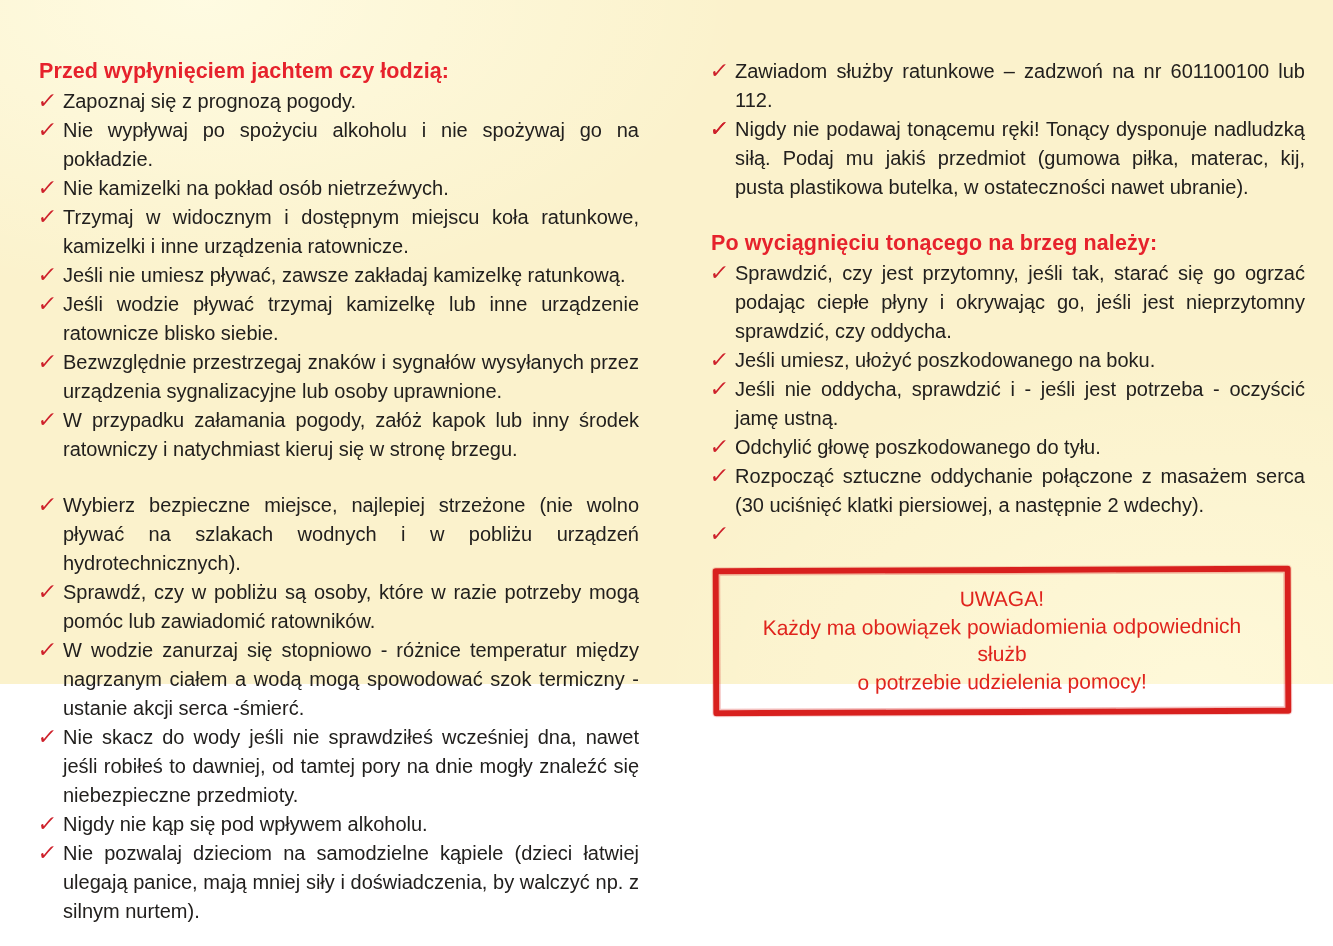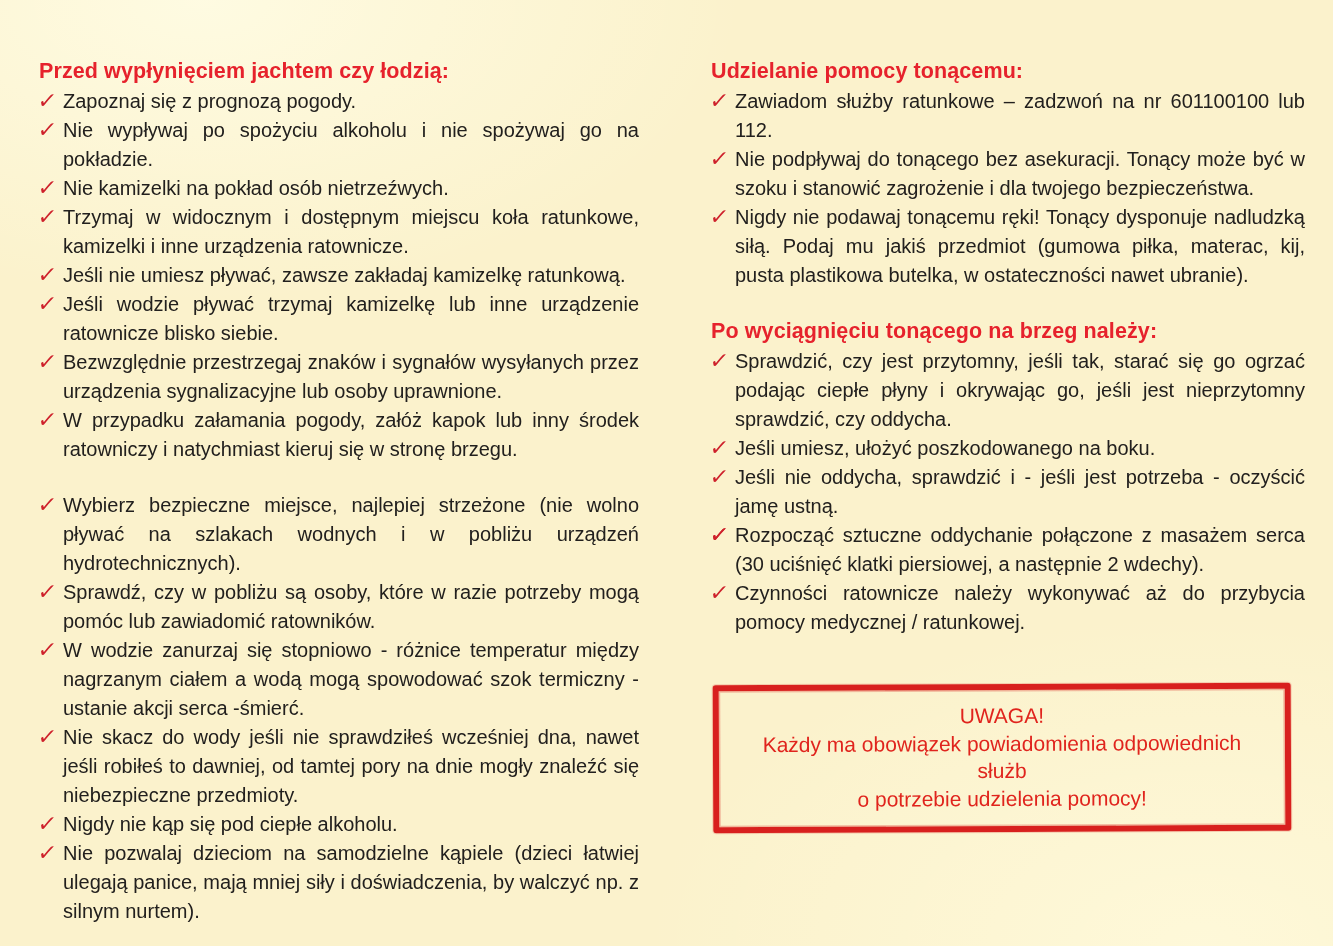--- a/index.html
+++ b/index.html
@@ -3,21 +3,21 @@
 <meta charset="utf-8">
 <style>
   html, body { margin: 0; padding: 0; }
   body {
     width: 1333px; height: 946px;
     font-family: "Liberation Sans", "DejaVu Sans", sans-serif;
     overflow: hidden;
   }
   .page {
     position: relative;
-    width: 1333px; height: 946px;
+    width: 1333px; height: 684px;
     background:
       radial-gradient(ellipse 900px 500px at 15% 0%, rgba(255,252,228,0.9) 0%, rgba(255,252,228,0) 60%),
       radial-gradient(ellipse 1000px 600px at 90% 100%, rgba(255,250,220,0.8) 0%, rgba(255,250,220,0) 55%),
       #FBF2CC;
   }
   .col { position: absolute; top: 57px; }
   .col-left  { left: 39px;  width: 600px; }
   .col-right { left: 711px; width: 594px; }
 
   .block { margin: 0 0 27px 0; }
@@ -79,44 +79,43 @@
           <li><span class="chk">✓</span><span>Bezwzględnie przestrzegaj znaków i sygnałów wysyłanych przez urządzenia sygnalizacyjne lub osoby uprawnione.</span></li>
           <li><span class="chk">✓</span><span>W przypadku załamania pogody, załóż kapok lub inny środek ratowniczy i natychmiast kieruj się w stronę brzegu.</span></li>
         </ul>
     </section>
     <section class="block">
       <ul class="items">
           <li><span class="chk">✓</span><span>Wybierz bezpieczne miejsce, najlepiej strzeżone (nie wolno pływać na szlakach wodnych i w pobliżu urządzeń hydrotechnicznych).</span></li>
           <li><span class="chk">✓</span><span>Sprawdź, czy w pobliżu są osoby, które w razie potrzeby mogą pomóc lub zawiadomić ratowników.</span></li>
           <li><span class="chk">✓</span><span>W wodzie zanurzaj się stopniowo - różnice temperatur między nagrzanym ciałem a wodą  mogą spowodować szok termiczny - ustanie akcji serca -śmierć.</span></li>
           <li><span class="chk">✓</span><span>Nie skacz do wody jeśli nie sprawdziłeś wcześniej dna, nawet jeśli robiłeś to dawniej, od tamtej pory na dnie mogły znaleźć się niebezpieczne przedmioty.</span></li>
-          <li><span class="chk">✓</span><span>Nigdy nie kąp się pod ciepłe alkoholu.</span></li>
+          <li><span class="chk">✓</span><span>Nigdy nie kąp się pod wpływem alkoholu.</span></li>
           <li><span class="chk">✓</span><span>Nie pozwalaj dzieciom na samodzielne kąpiele (dzieci łatwiej ulegają panice, mają mniej siły i doświadczenia, by walczyć np. z silnym nurtem).</span></li>
         </ul>
     </section>
   </div>
 
   <div class="col col-right">
     <section class="block">
-      <h2 class="hd">Udzielanie pomocy tonącemu:</h2>
       <ul class="items">
           <li><span class="chk">✓</span><span>Zawiadom służby ratunkowe – zadzwoń na nr 601100100 lub 112.</span></li>
-          <li><span class="chk">✓</span><span>Nie podpływaj do tonącego bez asekuracji. Tonący może być w szoku i stanowić zagrożenie i dla twojego bezpieczeństwa.</span></li>
+          <li><span class="chk">✓</span></li>
           <li><span class="chk">✓</span><span>Nigdy nie podawaj tonącemu ręki! Tonący dysponuje nadludzką siłą. Podaj mu jakiś przedmiot (gumowa piłka, materac, kij, pusta plastikowa butelka, w ostateczności nawet ubranie).</span></li>
         </ul>
     </section>
     <section class="block">
       <h2 class="hd">Po wyciągnięciu tonącego na brzeg należy:</h2>
       <ul class="items">
           <li><span class="chk">✓</span><span>Sprawdzić, czy jest przytomny, jeśli tak, starać się go ogrzać podając ciepłe płyny i okrywając go, jeśli jest nieprzytomny sprawdzić, czy oddycha.</span></li>
           <li><span class="chk">✓</span><span>Jeśli umiesz, ułożyć poszkodowanego na boku.</span></li>
           <li><span class="chk">✓</span><span>Jeśli nie oddycha, sprawdzić i - jeśli jest potrzeba - oczyścić jamę ustną.</span></li>
+          <li><span class="chk">✓</span><span>Odchylić głowę poszkodowanego do tyłu.</span></li>
+          <li><span class="chk">✓</span><span>Rozpocząć sztuczne oddychanie połączone z masażem serca (30 uciśnięć klatki piersiowej, a następnie 2 wdechy).</span></li>
           <li><span class="chk">✓</span></li>
-          <li><span class="chk">✓</span><span>Rozpocząć sztuczne oddychanie połączone z masażem serca (30 uciśnięć klatki piersiowej, a następnie 2 wdechy).</span></li>
-          <li><span class="chk">✓</span><span>Czynności ratownicze należy wykonywać aż do przybycia pomocy medycznej / ratunkowej.</span></li>
         </ul>
     </section>
 
     <div class="warning-box">
       <div class="warning-title">UWAGA!</div>
       <div>Każdy ma obowiązek powiadomienia odpowiednich służb</div>
       <div>o potrzebie udzielenia pomocy!</div>
     </div>
   </div>
 

